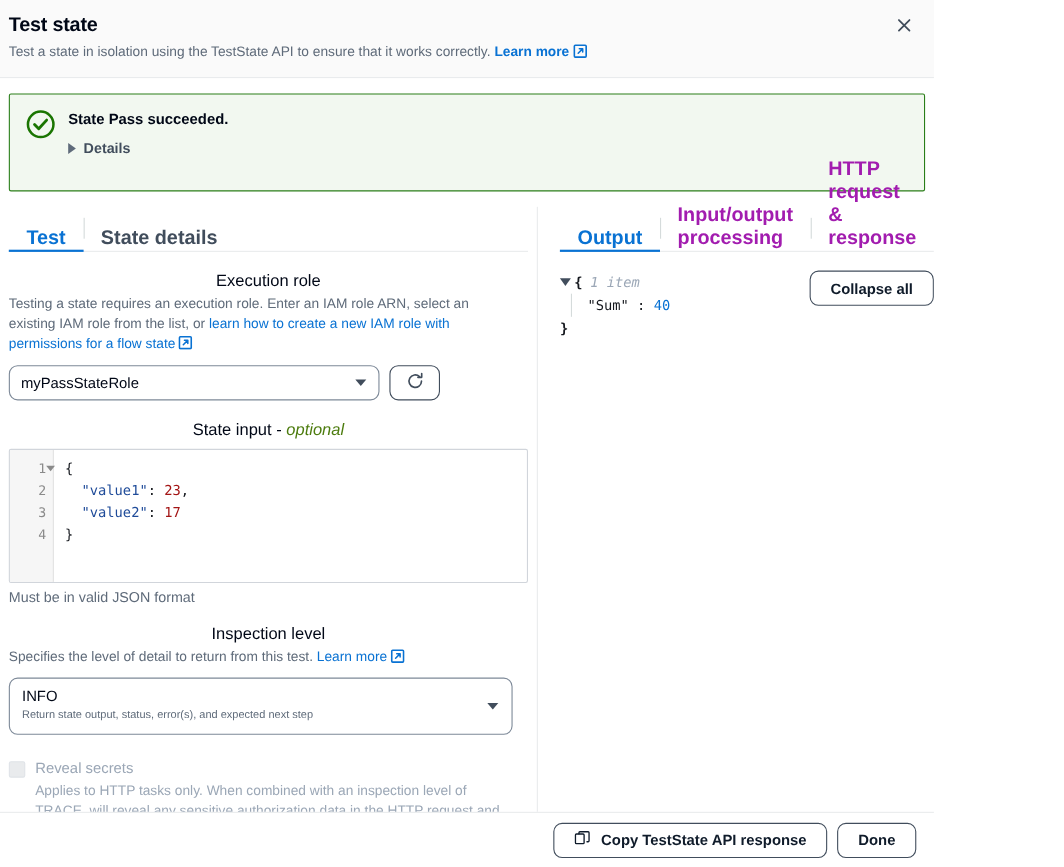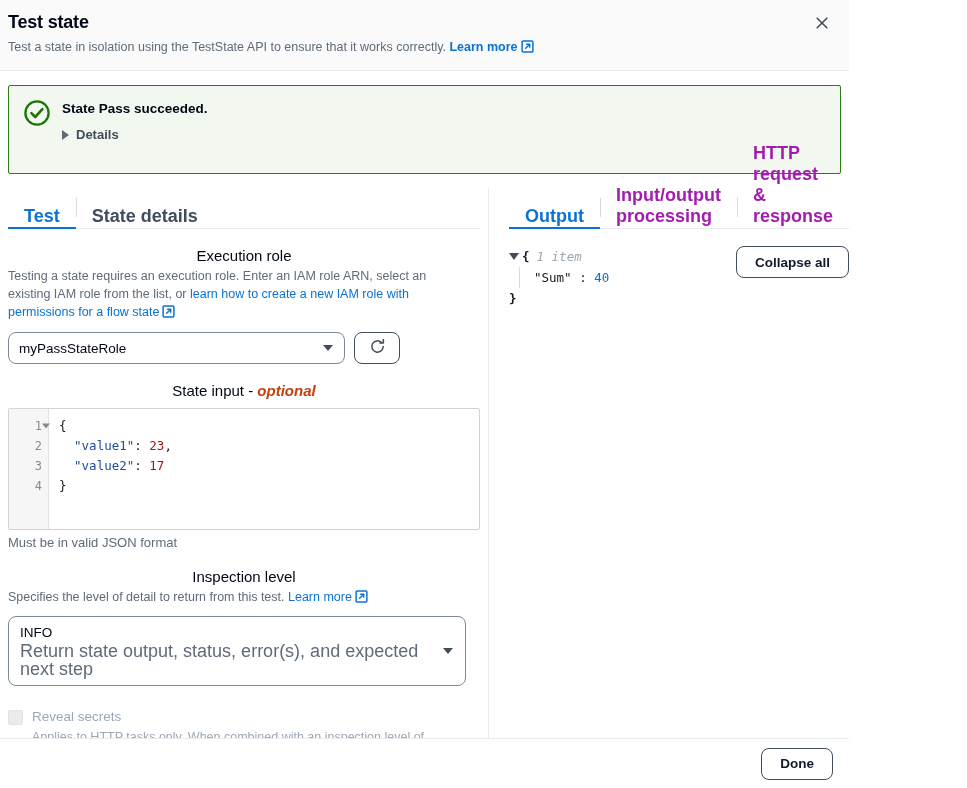--- a/index.html
+++ b/index.html
@@ -79,21 +79,21 @@
   }
   .tab + .tab::before {
     content:""; position:absolute; left:0; top:10px; bottom:10px; width:1px; background:#d5dbdb;
   }
   .tab.active { color: #0972d3; border-bottom-color: #0972d3; }
   .tab.disabled { color: #a21caf; cursor: default; }
 
   
   .field { margin-top: 18px; }
   .f-label { font-size: 15px; color: #000716; line-height: 18px; text-align: center; }
-  .f-label .opt { font-style: italic; color: #c2410c; font-weight: bold; }
+  .f-label .opt { font-style: italic; color: #4d7c0f; font-weight: normal; }
   .f-desc { font-size: 12.5px; color: #5f6b7a; line-height: 18px; margin-top: 2px; max-width: 462px; }
 
   .row { display: flex; gap: 9px; align-items: stretch; margin-top: 9px; }
   .select {
     position: relative; width: 337px; height: 32px; border: 1px solid #7d8998;
     border-radius: 8px; background:#fff; display:flex; align-items:center;
     padding: 0 30px 0 10px; font-size: 13.5px; color:#000716; cursor: pointer;
   }
   .select .arrow {
     position:absolute; right:11px; top:50%; transform: translateY(-50%);
@@ -130,21 +130,21 @@
   .n { color: #a31515; }
   .p { color: #16191f; }
   .hint { font-size: 13px; color: #5f6b7a; margin-top: 5px; }
 
   .select2 {
     position: relative; width: 458px; min-height: 48px; border: 1px solid #7d8998;
     border-radius: 8px; background:#fff; padding: 6px 34px 7px 11px; cursor:pointer;
     margin-top: 8px;
   }
   .select2 .v1 { font-size: 13.5px; color: #000716; line-height: 19px; }
-  .select2 .v2 { font-size: 18px; color: #5f6b7a; line-height: 18px; }
+  .select2 .v2 { font-size: 10px; color: #5f6b7a; line-height: 18px; }
   .select2 .arrow {
     position:absolute; right:12px; top:50%; transform: translateY(-50%);
     width:0;height:0;border-left:5px solid transparent;border-right:5px solid transparent;border-top:6px solid #414d5c;
   }
 
   .check-row { margin-top: 22px; display:flex; gap: 9px; }
   .cbox { width: 15px; height: 15px; flex:0 0 15px; border-radius: 2px; background:#e9ebed; border:1px solid #dfe3e8; margin-top: 2px; }
   .cb-label { font-size: 13.5px; color: #9ba7b6; line-height: 18px; }
   .cb-desc { font-size: 12.5px; color: #9ba7b6; line-height: 18px; max-width: 440px; margin-top: 2px; }
 
@@ -335,16 +335,25 @@
           <button class="btn-normal">
             <span>Collapse all</span>
           </button>
         </div>
       </div>
     </div>
   </div>
 
   <div class="footer">
     <button class="btn-normal">
+      <span>
+        <svg width="15" height="15" viewBox="0 0 16 16">
+          <rect x="1.2" y="3.4" width="8.4" height="9.4" rx="1" fill="none" stroke="#0f1b2a" stroke-width="1.3"></rect>
+          <path d="M4.6 3.2V2.1a.9.9 0 0 1 .9-.9h8a.9.9 0 0 1 .9.9v7.9a.9.9 0 0 1-.9.9h-1.1" fill="none" stroke="#0f1b2a" stroke-width="1.3" stroke-linecap="round"></path>
+        </svg>
+      </span>
+      <span>Copy TestState API response</span>
+    </button>
+    <button class="btn-normal">
       <span>Done</span>
     </button>
   </div>
 </div>
 
 </body></html>

